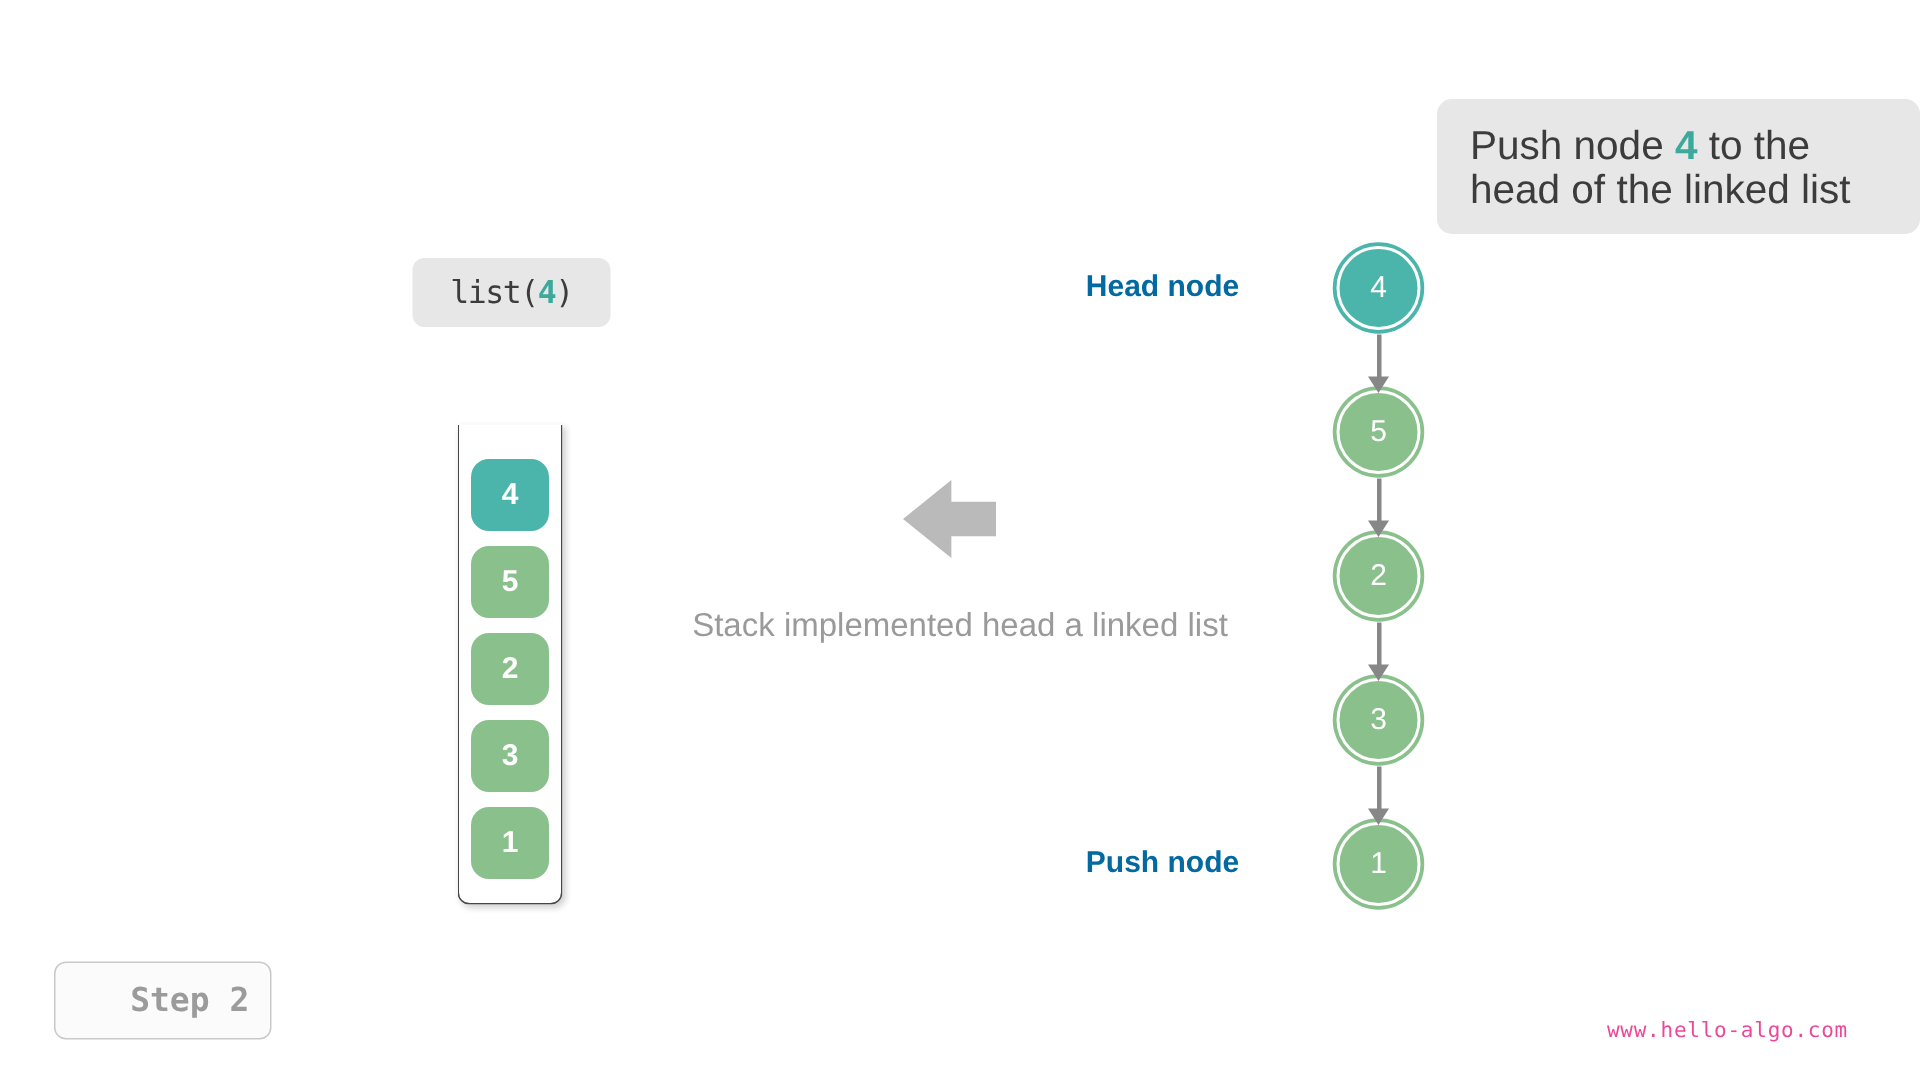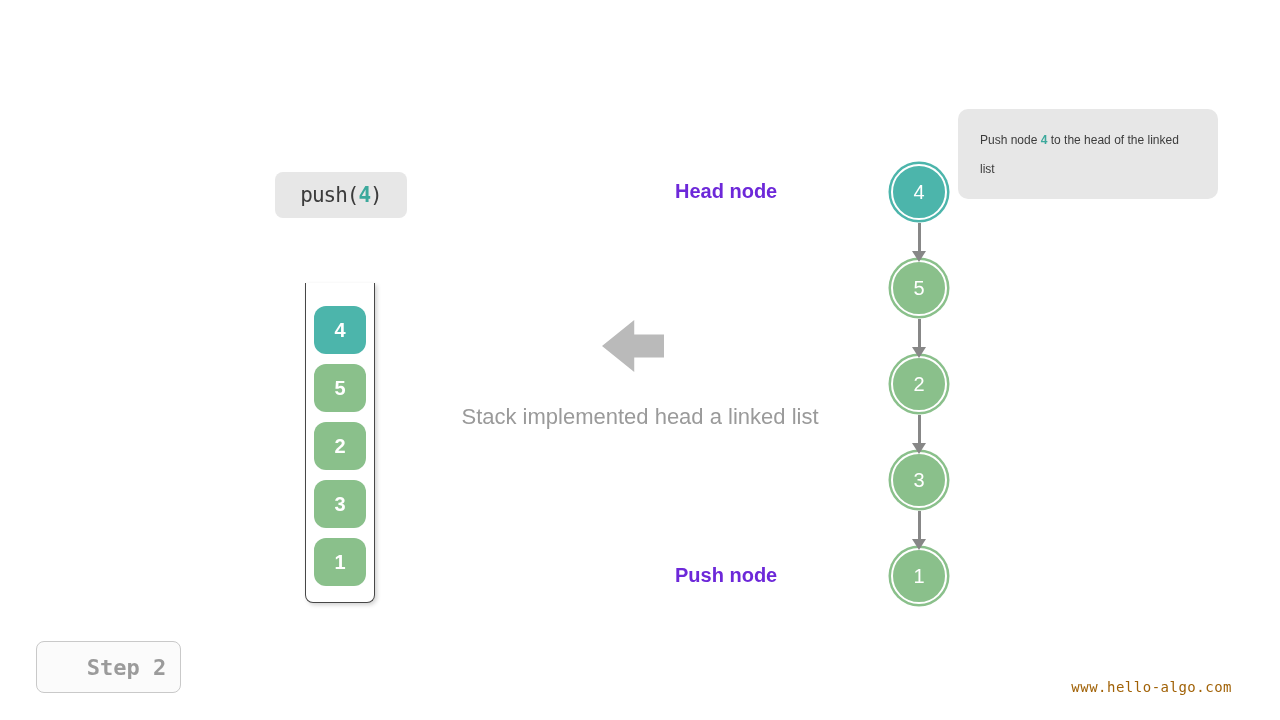--- a/index.html
+++ b/index.html
@@ -3,24 +3,24 @@
 <meta charset="utf-8">
 <style>
   * { margin: 0; padding: 0; box-sizing: border-box; }
   html, body { width: 1280px; height: 720px; background: #ffffff; overflow: hidden; }
   body { font-family: "Liberation Sans", sans-serif; position: relative; }
 
   .abs { position: absolute; }
 
   
   .callout {
-    left: 958px; top: 66px; width: 260px; height: 90px;
+    left: 958px; top: 66px; width: 322px; height: 90px;
     background: #e7e7e7; border-radius: 10px;
     padding: 17px 22px;
-    font-size: 12px; line-height: 29px; color: #3c3c3c; margin-top: 43px;
+    font-size: 27px; line-height: 29px; color: #3c3c3c;
   }
   .callout .hl { color: #3ca99c; font-weight: 700; }
 
   
   .op-chip {
     left: 275px; top: 172px; width: 132px; height: 46px;
     background: #e7e7e7; border-radius: 8px;
     display: flex; align-items: center; justify-content: center;
     font-family: "DejaVu Sans Mono", monospace;
     font-size: 21px; color: #3c3c3c; letter-spacing: -1px;
@@ -71,49 +71,49 @@
     position: absolute; left: 5.5px; top: 0; width: 3px; height: 31px; background: #878787;
   }
   .ll-connector .head {
     position: absolute; left: 0; top: 28px;
     width: 0; height: 0;
     border-left: 7px solid transparent; border-right: 7px solid transparent;
     border-top: 11px solid #878787;
   }
 
   .ll-label {
-    width: 200px; text-align: left;
-    font-size: 20px; font-weight: 700; color: #6d28d9;
+    width: 200px; text-align: center;
+    font-size: 20px; font-weight: 700; color: #0369a1;
   }
 
   
   .step-badge {
     left: 36px; top: 641px; width: 145px; height: 52px;
     background: #fbfbfb; border: 1.5px solid #c9c9c9; border-radius: 8px;
     display: flex; align-items: center; justify-content: center;
     font-family: "DejaVu Sans Mono", monospace;
     font-size: 22px; font-weight: 700; color: #9b9b9b; padding-left: 36px;
   }
 
   
   .watermark {
     right: 48px; top: 679px;
     font-family: "DejaVu Sans Mono", monospace;
-    font-size: 14px; color: #a16207; letter-spacing: 0.5px;
+    font-size: 14px; color: #ec4899; letter-spacing: 0.5px;
   }
 </style>
 </head>
 <body>
 
 <div class="abs callout">
   <span>Push node </span><span class="hl">4</span><span> to the head of the linked list</span>
 </div>
 
 <div class="abs op-chip">
-  <span>push(</span>
+  <span>list(</span>
     <span class="hl">4</span>
     <span>)</span>
 </div>
 
 <div class="abs stack-box">
   <div class="stack-block teal">4</div>
   <div class="stack-block green">5</div>
   <div class="stack-block green">2</div>
   <div class="stack-block green">3</div>
   <div class="stack-block green">1</div>

